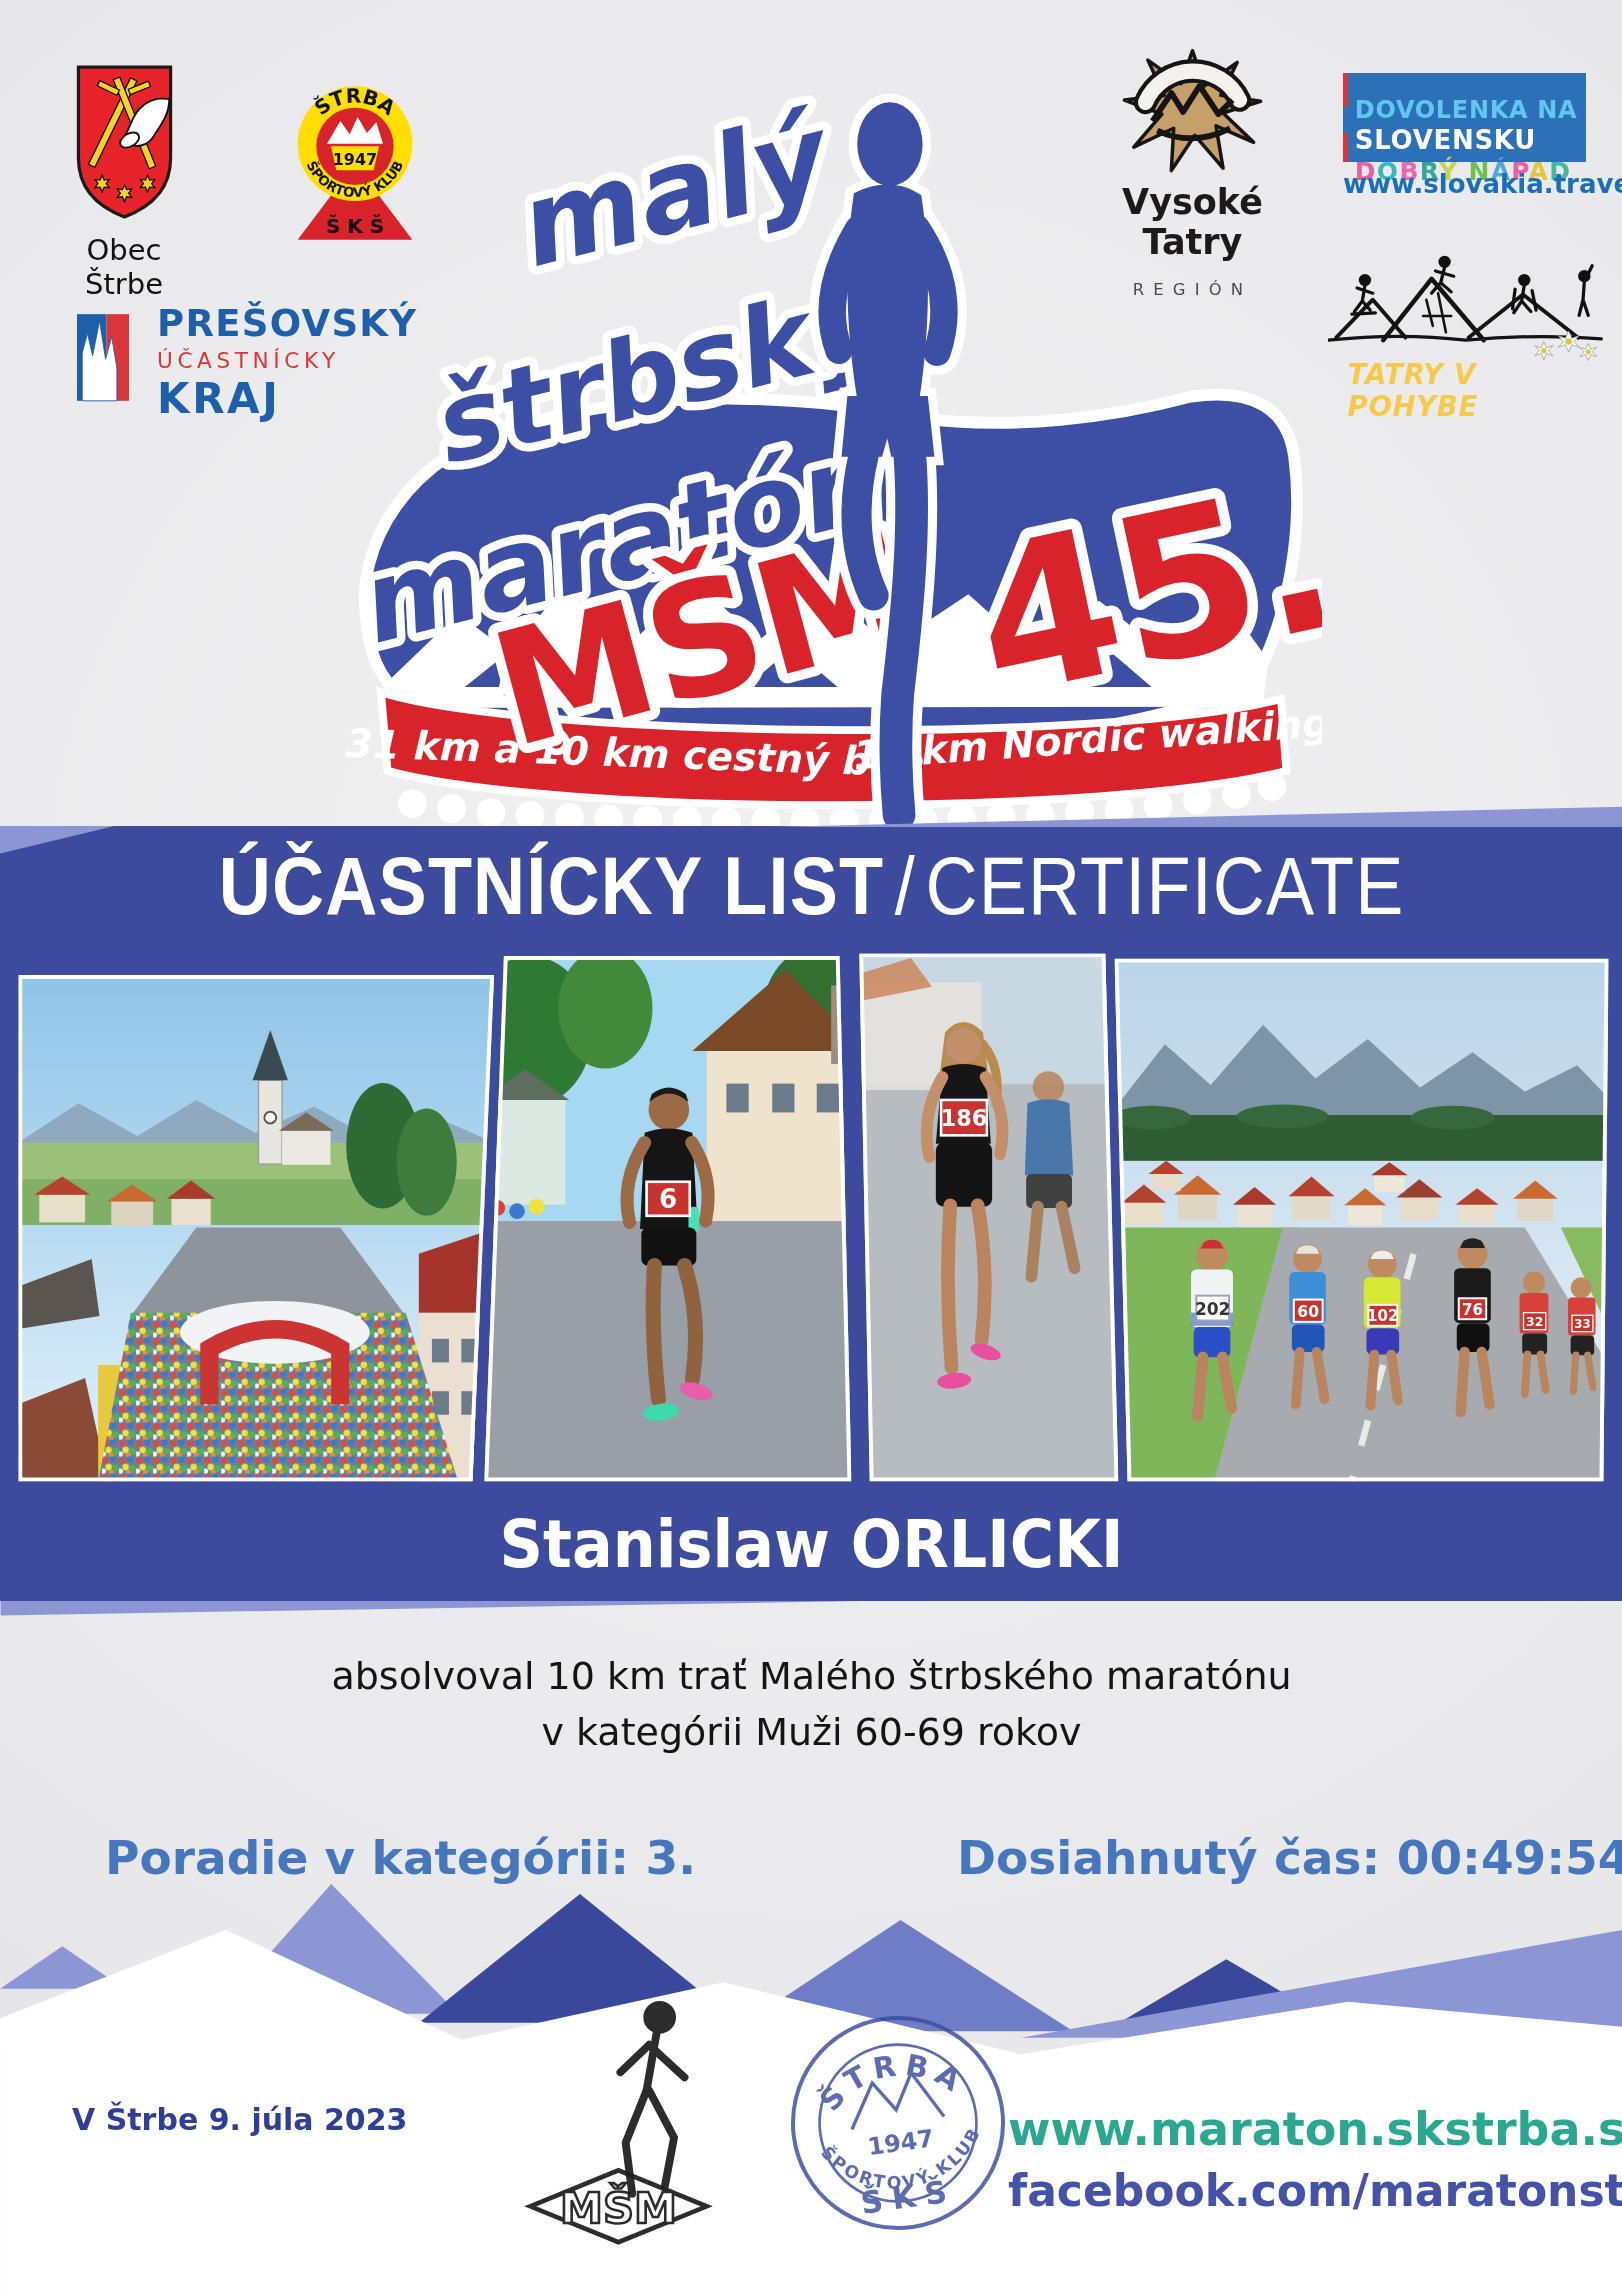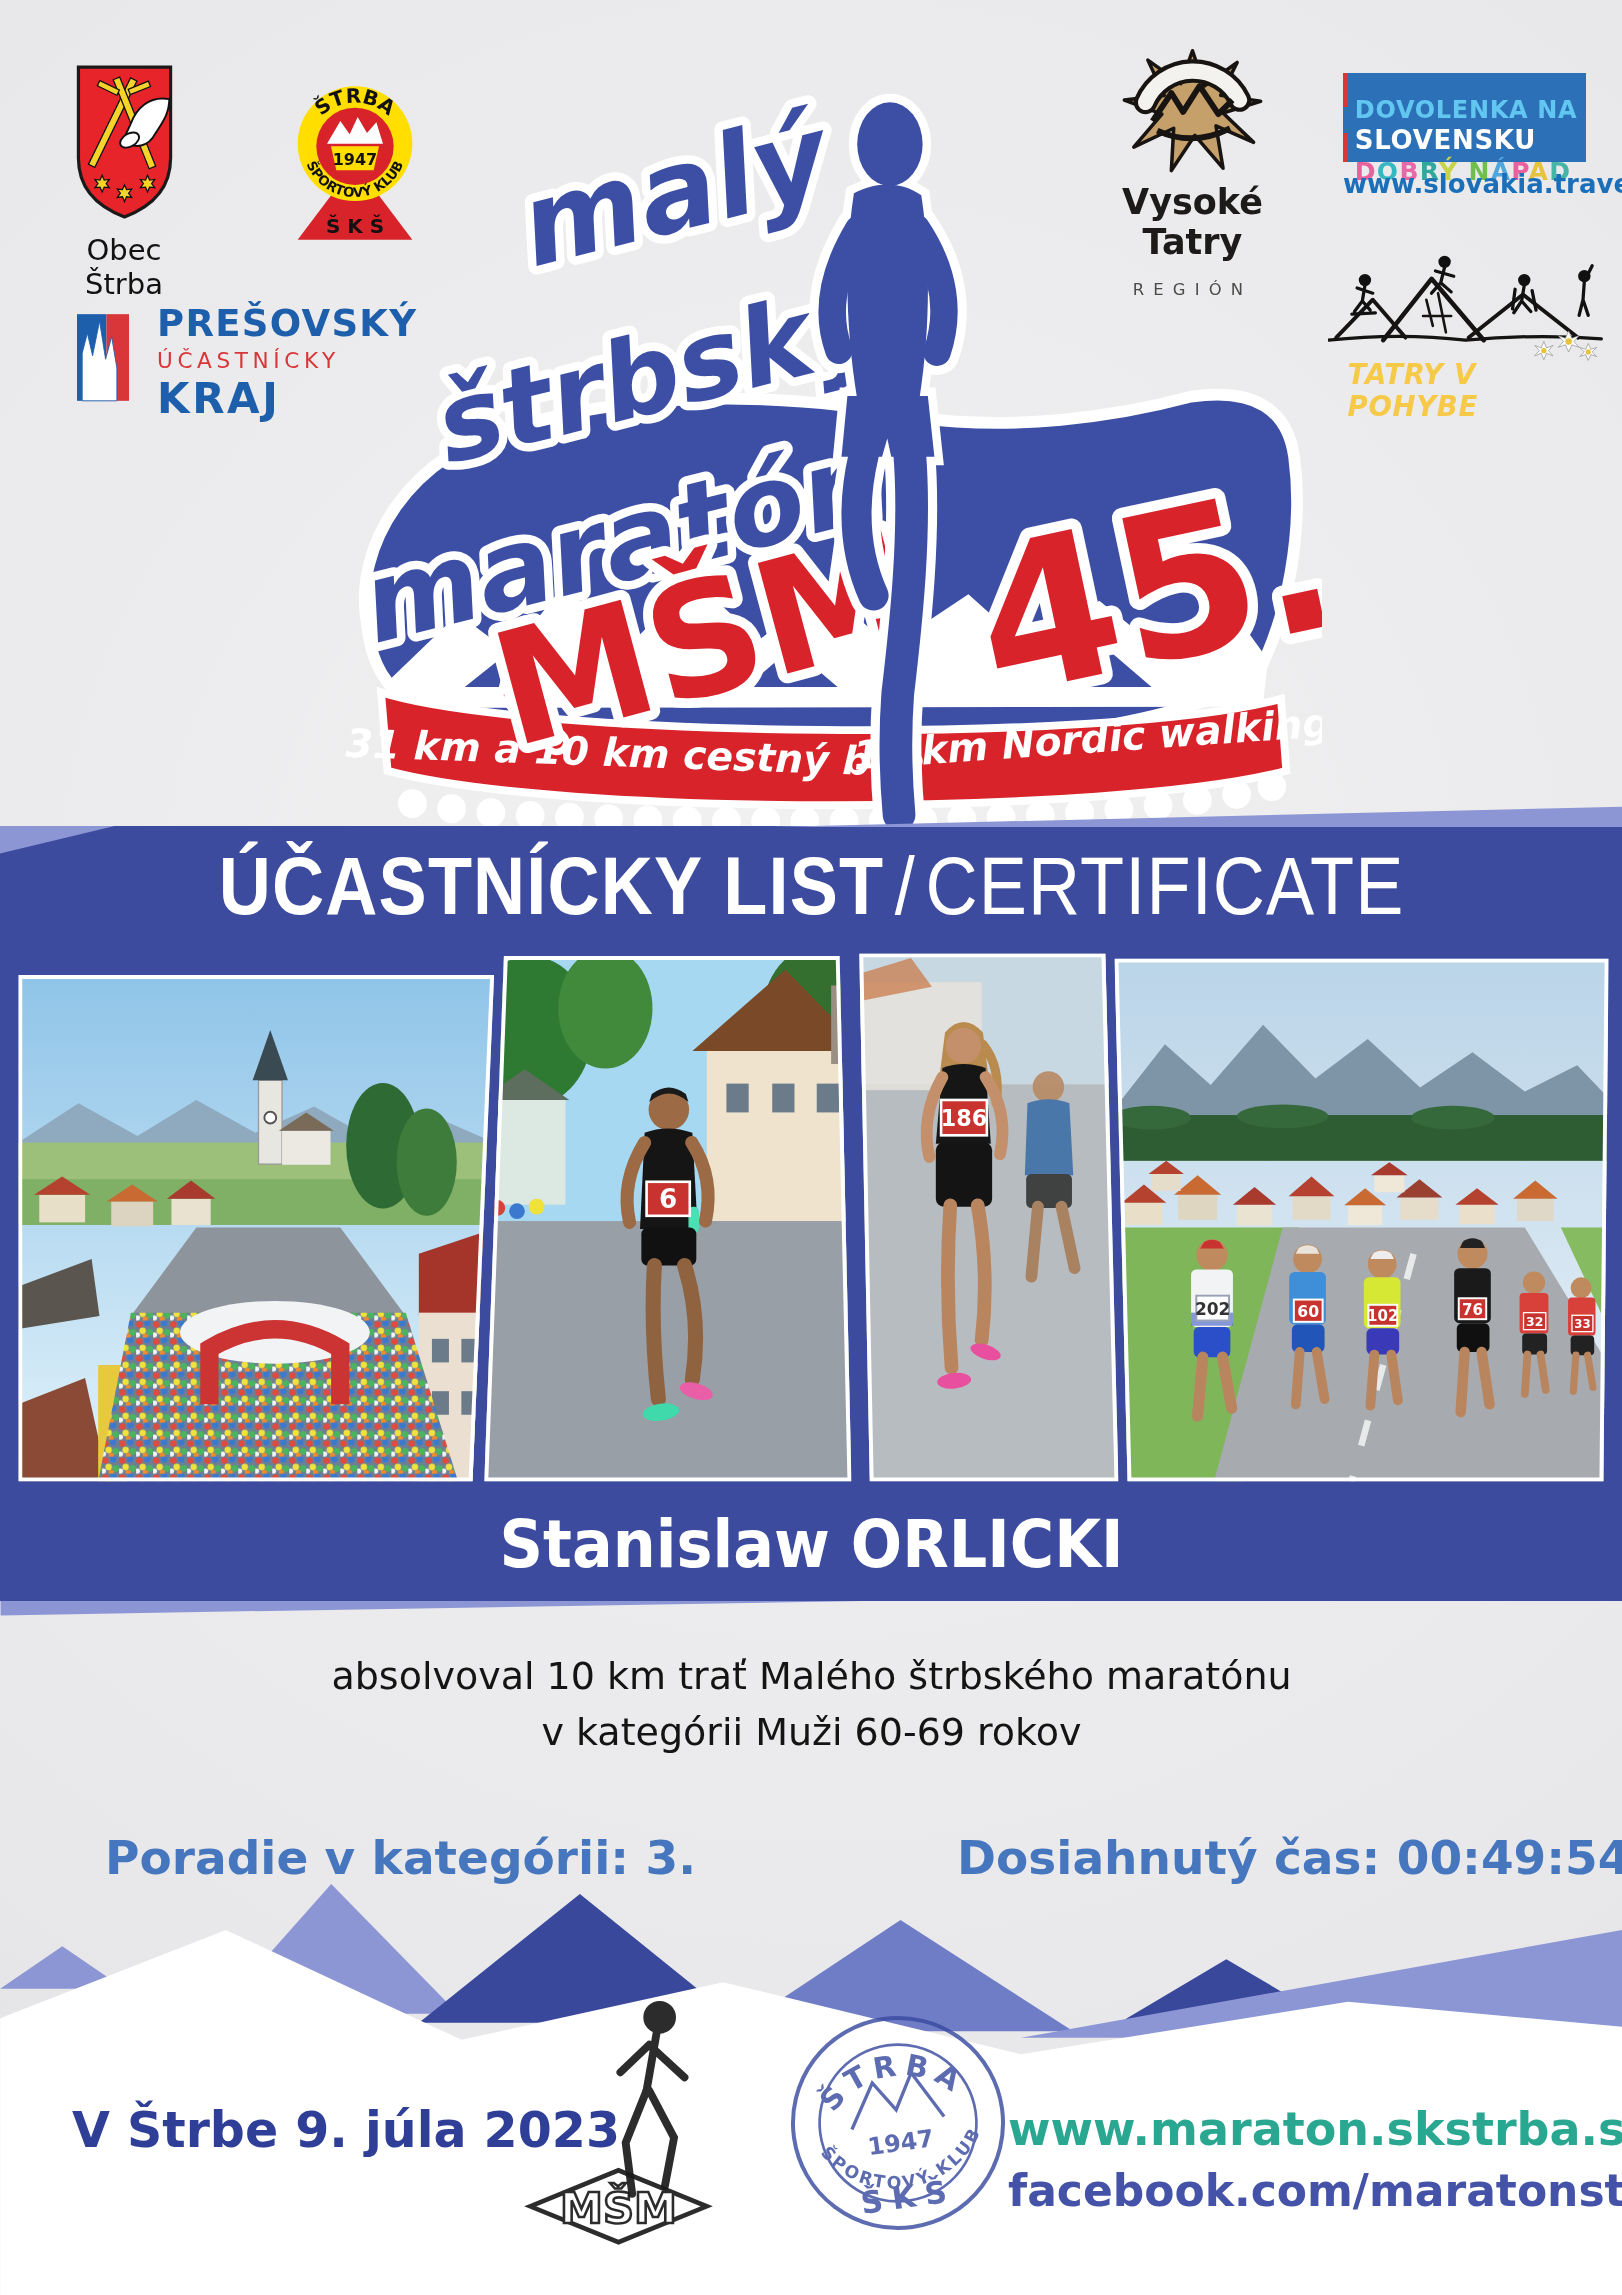--- a/index.html
+++ b/index.html
@@ -29,21 +29,21 @@
   .banner-title .inner{transform:scaleX(.88);white-space:nowrap;color:#fff;font-family:"Liberation Sans",sans-serif;}
   .t-sk{font-size:82px;font-weight:bold;letter-spacing:1.3px;}
   .t-div{font-size:82px;font-weight:normal;margin:0 9.2px;}
   .t-en{font-size:82px;font-weight:normal;letter-spacing:1.3px;}
   .name-band{top:1487px;left:0;width:1623px;height:115px;display:flex;align-items:center;justify-content:center;}
   .name-band .inner{color:#fff;font-size:65px;font-weight:bold;transform:scaleX(.93);white-space:nowrap;}
   
   .result{width:1623px;text-align:center;color:#141414;font-size:38px;}
   .ranks{font-size:47px;color:#4677BE;font-weight:bold;white-space:nowrap;}
   
-  .dateline{font-size:49px;font-weight:bold;color:#2F3E96;}
+  .dateline{font-size:30px;font-weight:bold;color:#2F3E96;}
   .weblines{width:589px;text-align:center;}
   .web1{font-size:46px;font-weight:bold;color:#2AA791;}
   .web2{font-size:44px;font-weight:bold;color:#4453A8;margin-top:9.2px;}
 </style>
 </head>
 <body>
 
 <div class="page">
 
   <div class="abs" style="left:62px;top:62px;width:124px;">
@@ -56,21 +56,21 @@
         <rect x="86" y="36" width="34" height="9" fill="#F6D32B" transform="rotate(-22 103 40)"></rect>
       </g>
       <path d="M150,58 C118,52 98,74 90,96 L78,122 C96,138 118,132 128,112 C140,94 150,80 150,58 Z" fill="#fff" stroke="#111" stroke-width="3"></path>
       <ellipse cx="88" cy="122" rx="16" ry="10" fill="#fff" stroke="#111" stroke-width="3" transform="rotate(-30 88 122)"></ellipse>
       <g fill="#F6D32B" stroke="#111" stroke-width="2">
         <path d="M45,177 l3.2,7.4 8,-0.9 -4.8,6.5 4.8,6.5 -8,-0.9 -3.2,7.4 -3.2,-7.4 -8,0.9 4.8,-6.5 -4.8,-6.5 8,0.9 Z"></path>
         <path d="M80,192 l3.2,7.4 8,-0.9 -4.8,6.5 4.8,6.5 -8,-0.9 -3.2,7.4 -3.2,-7.4 -8,0.9 4.8,-6.5 -4.8,-6.5 8,0.9 Z"></path>
         <path d="M116,177 l3.2,7.4 8,-0.9 -4.8,6.5 4.8,6.5 -8,-0.9 -3.2,7.4 -3.2,-7.4 -8,0.9 4.8,-6.5 -4.8,-6.5 8,0.9 Z"></path>
       </g>
     </svg>
-    <div class="cap" style="text-align:center;margin-top:10.5px;">Obec Štrba</div>
+    <div class="cap" style="text-align:center;margin-top:10.5px;">Obec Štrbe</div>
   </div>
 
   <div class="abs" style="left:288px;top:65px;">
     <svg width="134" height="180" viewBox="0 0 200 270">
       <defs>
         <path id="arcTopB" d="M38,92 A72,72 0 0 1 162,92" fill="none"></path>
         <path id="arcBotB" d="M22,120 A78,78 0 0 0 178,120" fill="none"></path>
       </defs>
       <polygon points="14,262 186,262 100,148" fill="#D8232A"></polygon>
       <circle cx="100" cy="118" r="86" fill="#FFDE00"></circle>

